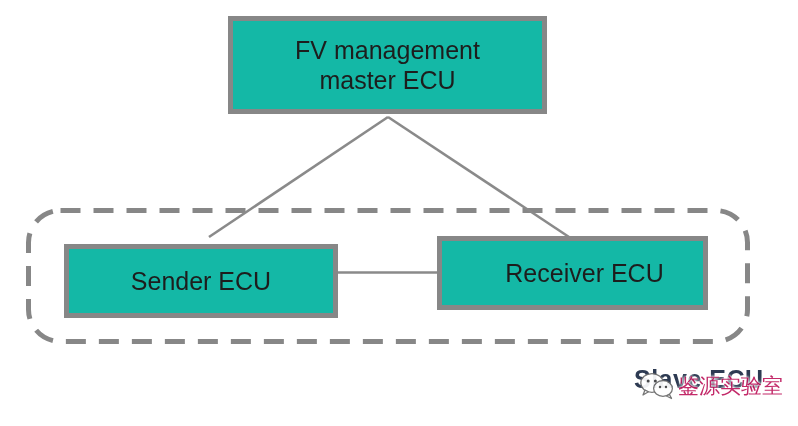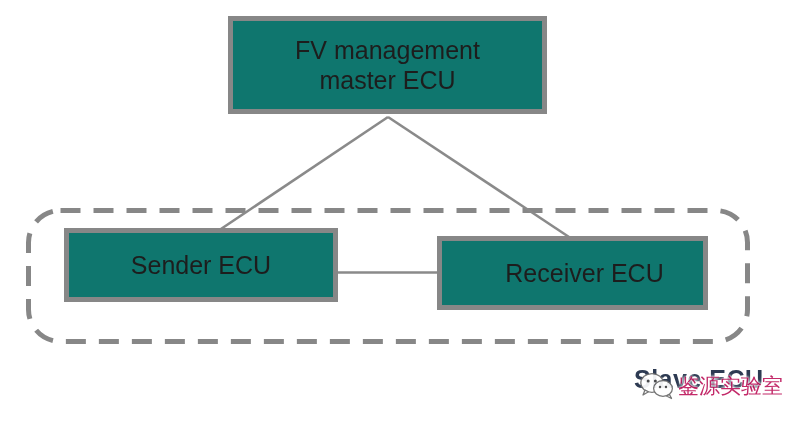--- a/index.html
+++ b/index.html
@@ -20,39 +20,39 @@
   .svg-layer {
     position: absolute;
     left: 0;
     top: 0;
     width: 798px;
     height: 426px;
   }
   .node-box {
     position: absolute;
     box-sizing: border-box;
-    background: #0f766e;
+    background: #14b8a6;
     border: 5px solid #878787;
     display: flex;
     align-items: center;
     justify-content: center;
     text-align: center;
     color: #1d1d1d;
     line-height: 1.22;
   }
   #box-master {
     left: 228px;
     top: 16px;
     width: 319px;
     height: 98px;
     font-size: 25px;
   }
   #box-sender {
     left: 64px;
-    top: 228px;
+    top: 244px;
     width: 274px;
     height: 74px;
     font-size: 25px;
   }
   #box-receiver {
     left: 437px;
     top: 236px;
     width: 271px;
     height: 74px;
     font-size: 25px;

